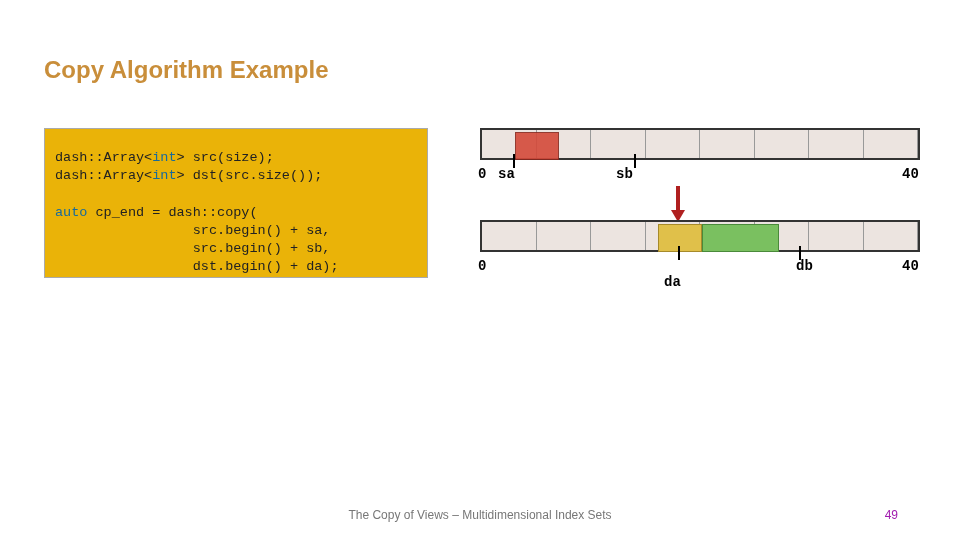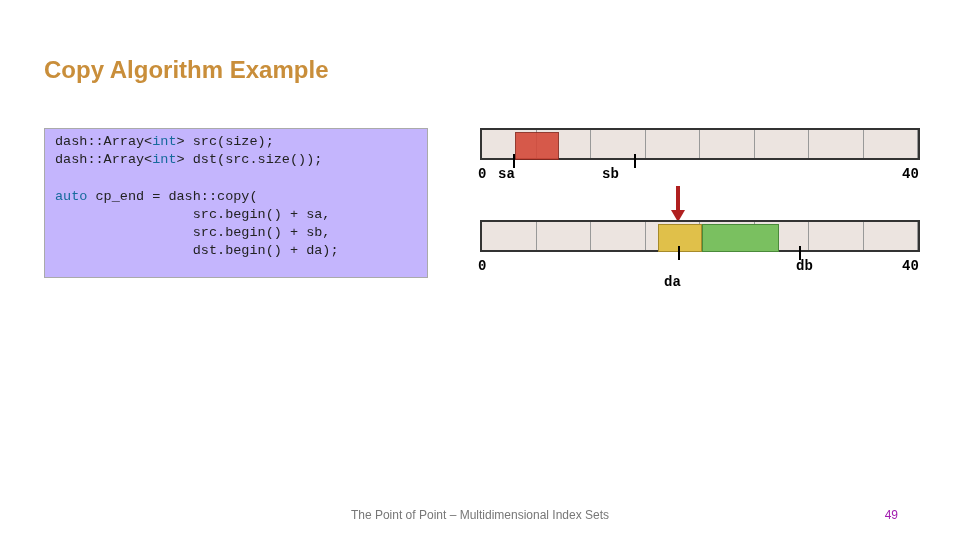--- a/index.html
+++ b/index.html
@@ -20,22 +20,22 @@
     color: #c98e3a;
     font-family: "Trebuchet MS", Arial, sans-serif;
   }
   .code-box {
     position: absolute;
     left: 44px;
     top: 128px;
     width: 384px;
     height: 150px;
     border: 1px solid #aaa;
-    background: #c4b5fd;
-    padding: 4px 10px;
+    background: #eab308;
+    padding: 20px 10px;
     font-family: "Courier New", monospace;
     font-size: 13.5px;
     line-height: 1.35;
     white-space: pre;
     color: #222;
   }
   .kw { color: #166a9c; }
   .diagram {
     position: absolute;
     left: 480px;
@@ -144,21 +144,21 @@
     <div class="cell"></div>
     <div class="cell"></div>
     <div class="cell"></div>
     <div class="cell"></div>
     <div class="hl-red" style="left:33px;width:44px;"></div>
   </div>
   <div class="tick" style="left:33px;top:26px;"></div>
   <div class="tick" style="left:154px;top:26px;"></div>
   <div class="lbl" style="left:-2px;top:38px;">0</div>
   <div class="lbl" style="left:18px;top:38px;">sa</div>
-  <div class="lbl" style="left:122px;top:38px;">sb</div>
+  <div class="lbl" style="left:136px;top:38px;">sb</div>
   <div class="lbl" style="left:422px;top:38px;">40</div>
 
   <div class="arrow-stem" style="left:196px;top:58px;height:26px;"></div>
   <div class="arrow-down" style="left:191px;top:82px;"></div>
 
   <div class="array" style="top:92px;">
     <div class="cell"></div>
     <div class="cell"></div>
     <div class="cell"></div>
     <div class="cell"></div>
@@ -171,14 +171,14 @@
   </div>
   <div class="tick" style="left:198px;top:118px;"></div>
   <div class="tick" style="left:319px;top:118px;"></div>
   <div class="lbl" style="left:-2px;top:130px;">0</div>
   <div class="lbl" style="left:184px;top:130px;margin-top:16px;">da</div>
   <div class="lbl" style="left:316px;top:130px;">db</div>
   <div class="lbl" style="left:422px;top:130px;">40</div>
 
 </div>
 
-<div class="footer">The Point of Point – Multidimensional Index Sets</div>
+<div class="footer">The Copy of Views – Multidimensional Index Sets</div>
 <div class="pagenum">49</div>
 
 </body></html>

